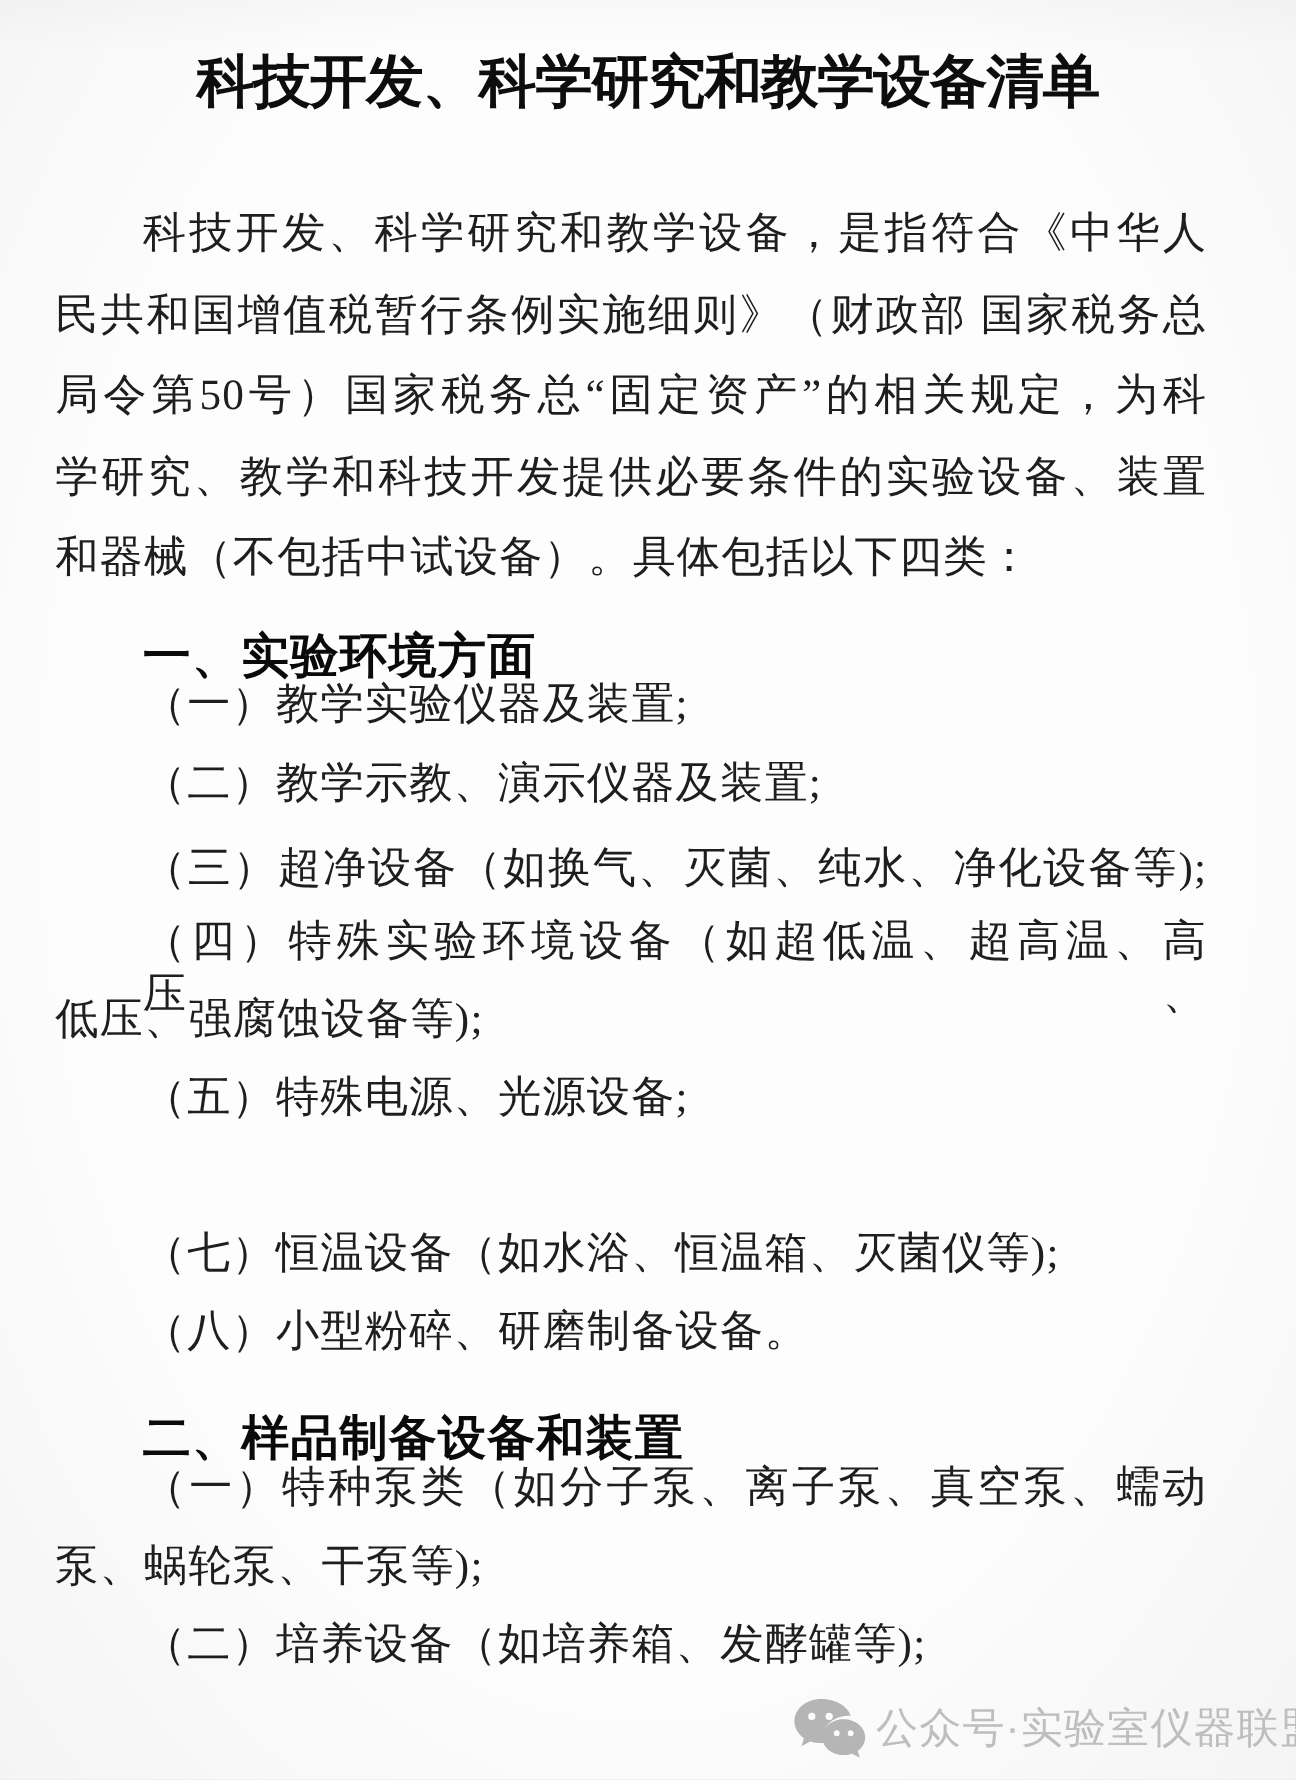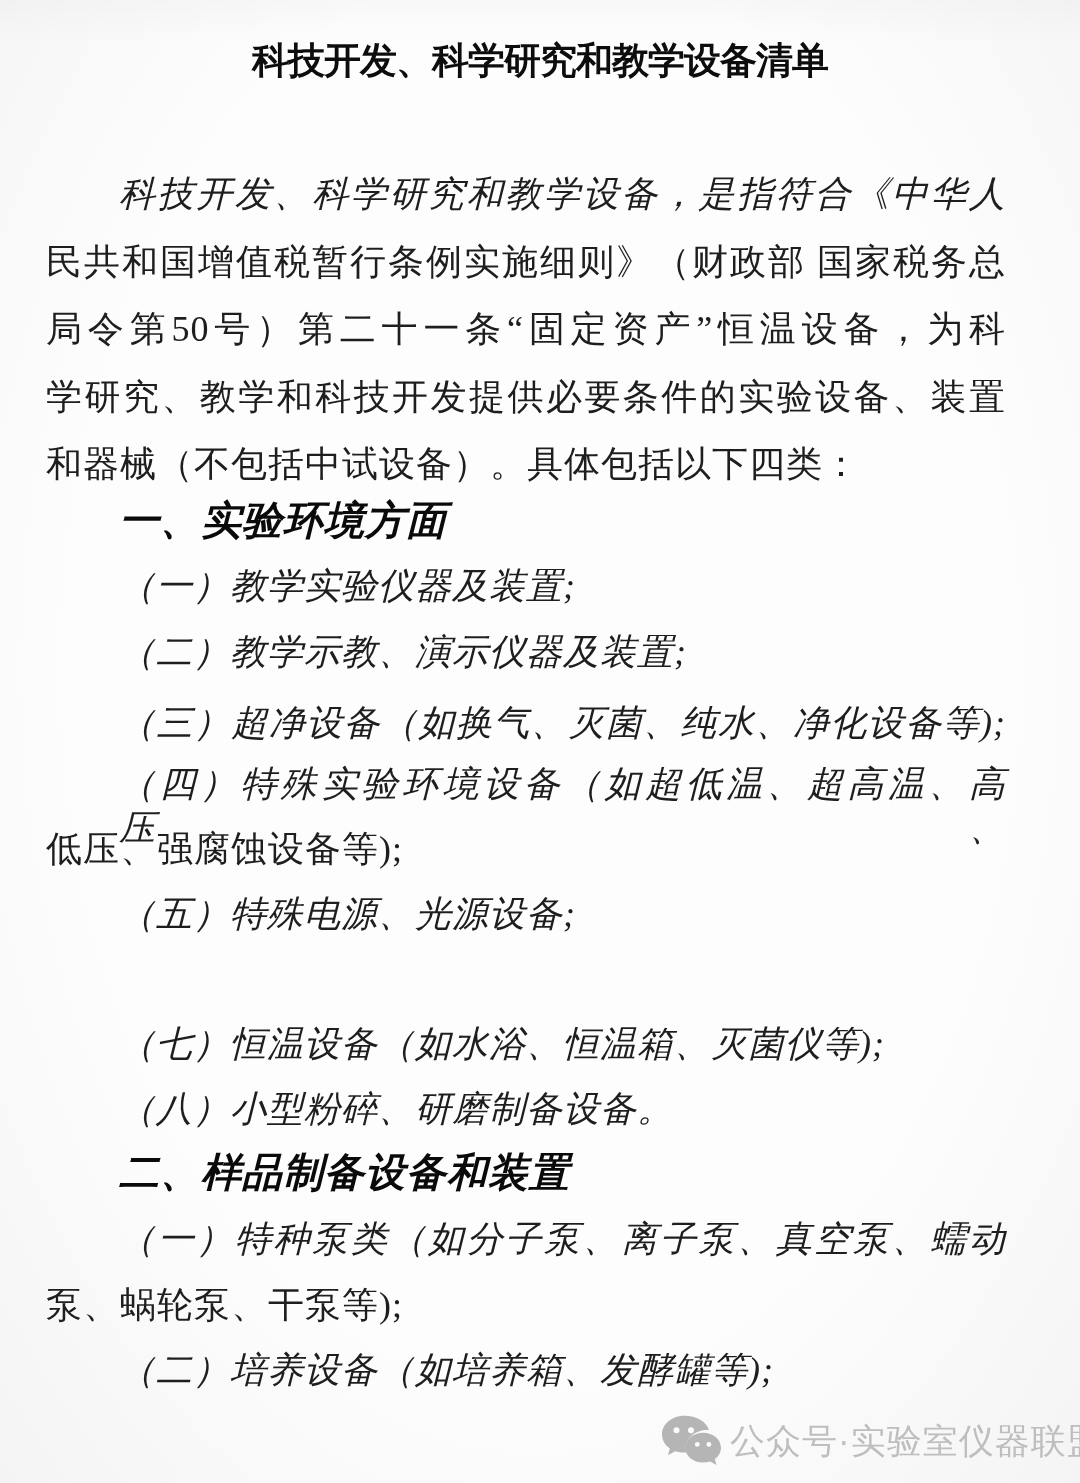--- a/index.html
+++ b/index.html
@@ -11,41 +11,42 @@
     background-image:
       radial-gradient(ellipse at 50% 45%, rgba(255,255,255,0) 60%, rgba(0,0,0,0.035) 100%),
       linear-gradient(180deg, rgba(0,0,0,0.02) 0%, rgba(0,0,0,0) 3%);
     overflow:hidden;
     font-family:"Liberation Serif","DejaVu Serif",serif;
     color:#1e1e1e;
   }
   .title{
     position:absolute;top:36px;left:0;width:100%;
     text-align:center;
-    font-size:37px;font-weight:700;
+    font-size:48px;font-weight:700;
     letter-spacing:-1px;
     color:#0d0d0d;
   }
   .ln{
     position:absolute;left:46px;width:960px;
     font-size:36px;line-height:1.22;
     white-space:nowrap;
     letter-spacing:1px;
   }
-  .indent{padding-left:73px;width:887px;font-style:italic;}
+  .indent{padding-left:73px;width:887px;}
   .just{
     white-space:normal;
     text-align:justify;
     text-align-last:justify;
   }
   .h{
     font-family:"Liberation Sans","DejaVu Sans",sans-serif;
     font-weight:700;font-size:40px;
     color:#0a0a0a;
     letter-spacing:1px;
+    margin-top:27px;
   }
   .watermark{
     position:absolute;left:660px;top:1412px;
     display:flex;align-items:center;
     opacity:0.82;
   }
   .wm-icon{width:62px;height:58px;flex:0 0 auto;margin-right:8px;}
   .wm-text{
     font-family:"Liberation Sans","DejaVu Sans",sans-serif;
     font-size:35px;color:#b2b2b2;
@@ -55,21 +56,21 @@
 </style>
 </head>
 <body>
 
 <div class="page">
 
   <div class="title">科技开发、科学研究和教学设备清单</div>
 
   <div class="ln indent just" style="top:173px">科技开发、科学研究和教学设备，是指符合《中华人</div>
   <div class="ln just" style="top:241px">民共和国增值税暂行条例实施细则》（财政部 国家税务总</div>
-  <div class="ln just" style="top:308px">局令第50号）第二十一条“固定资产”恒温设备，为科</div>
+  <div class="ln just" style="top:308px">局令第50号）国家税务总“固定资产”的相关规定，为科</div>
   <div class="ln just" style="top:376px">学研究、教学和科技开发提供必要条件的实验设备、装置</div>
   <div class="ln" style="top:443px">和器械（不包括中试设备）。具体包括以下四类：</div>
 
   <div class="ln indent h" style="top:496px">一、实验环境方面</div>
 
   <div class="ln indent" style="top:565px">（一）教学实验仪器及装置;</div>
   <div class="ln indent" style="top:631px">（二）教学示教、演示仪器及装置;</div>
   <div class="ln indent just" style="top:702px">（三）超净设备（如换气、灭菌、纯水、净化设备等);</div>
   <div class="ln" style="top:828px">低压、强腐蚀设备等);</div>
   <div class="ln indent just" style="top:763px">（四）特殊实验环境设备（如超低温、超高温、高压、</div>

